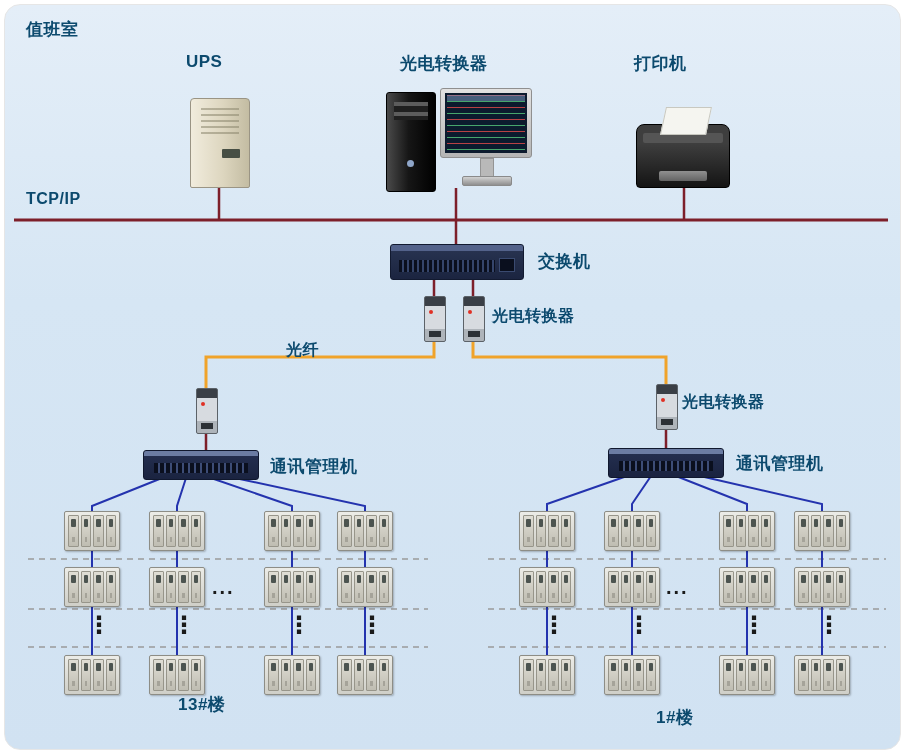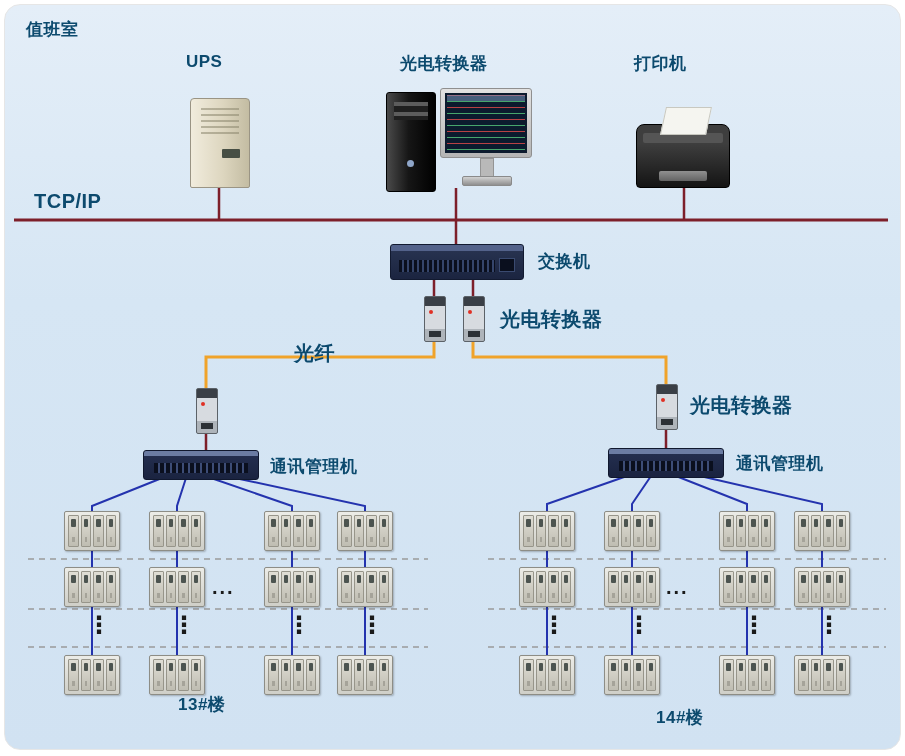--- a/index.html
+++ b/index.html
@@ -9,21 +9,21 @@
          background:linear-gradient(180deg,#e4eef8 0%,#d6e6f4 40%,#d1e2f2 100%);
          border:1px solid #e6e6e6;}
   svg.wires{position:absolute;left:0;top:0;}
   .w-bus{stroke:var(--tcp_bus);stroke-width:3;fill:none;}
   .w-stub{stroke:var(--tcp_bus);stroke-width:2.5;fill:none;}
   .w-fiber{stroke:var(--fiber_line);stroke-width:3;fill:none;}
   .w-blue{stroke:var(--meter_line);stroke-width:2;fill:none;}
   .w-dash{stroke:var(--dashed_line);stroke-width:1.5;stroke-dasharray:6 5;fill:none;}
 
   .lbl{position:absolute;font-size:17px;font-weight:600;color:#0c4a6e;letter-spacing:.5px;white-space:nowrap;}
-  .lbl-sm{font-size:20px;margin-left:8px;}
+  .lbl-sm{font-size:16px;}
   .center{text-align:left;}
 
   
   .ups{position:absolute;left:190px;top:98px;width:58px;height:88px;border-radius:4px 4px 2px 2px;
        background:linear-gradient(90deg,#f1ecdd,#ddd6bf 55%,#c3bca2);border:1px solid #9a9484;}
   .ups::before{content:"";position:absolute;left:10px;right:10px;top:9px;height:30px;
        background:repeating-linear-gradient(180deg,rgba(140,135,110,.55) 0 2px,transparent 2px 6px);}
   .ups::after{content:"";position:absolute;right:9px;top:50px;width:18px;height:9px;background:#474f44;border-radius:1px;}
 
   
@@ -290,14 +290,14 @@
         <div class="mod"></div>
       </div>
       <div class="h-ellipsis" style="left: 666px; top: 576px;">...</div>
       <div class="v-ellipsis" style="left: 542px; top: 613px;">⋮</div>
       <div class="v-ellipsis" style="left: 627px; top: 613px;">⋮</div>
       <div class="v-ellipsis" style="left: 742px; top: 613px;">⋮</div>
       <div class="v-ellipsis" style="left: 817px; top: 613px;">⋮</div>
     </div>
 
   <div class="lbl center" style="left:178px;top:693px;width:92px;">13#楼</div>
-  <div class="lbl center" style="left:656px;top:706px;width:92px;">14#楼</div>
+  <div class="lbl center" style="left:656px;top:706px;width:92px;">1#楼</div>
 </div>
 
 </body></html>

